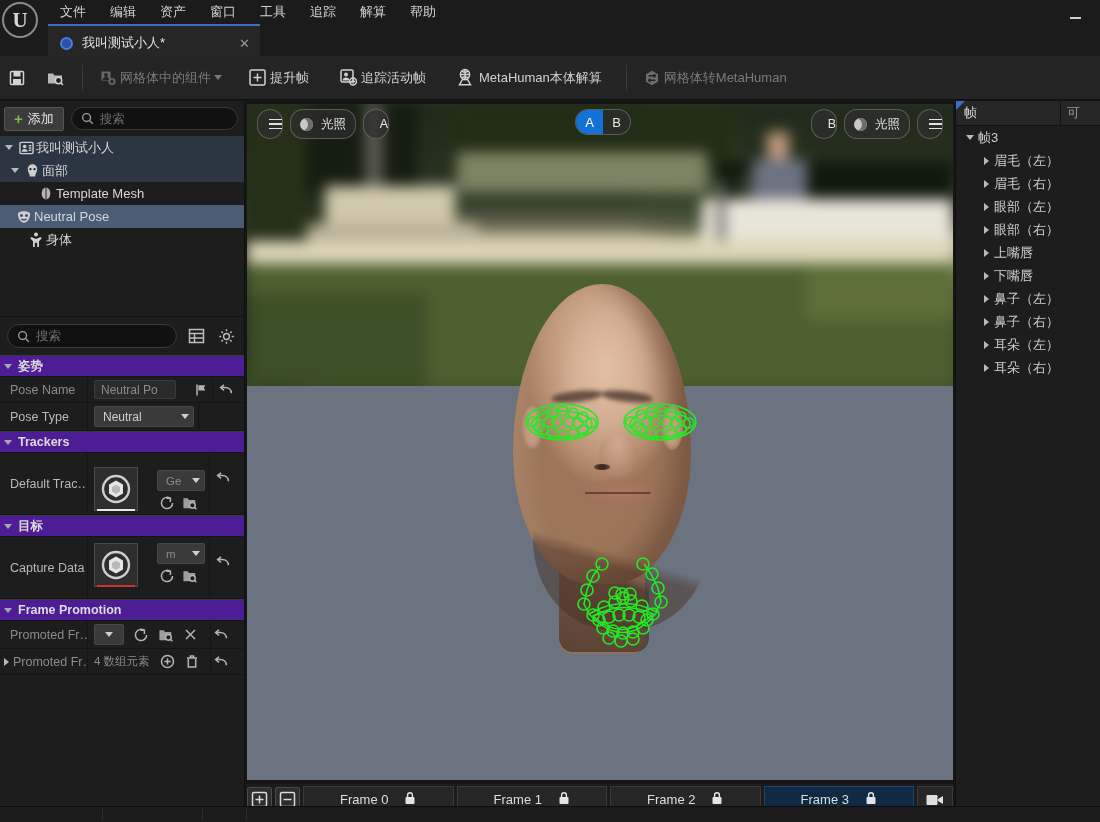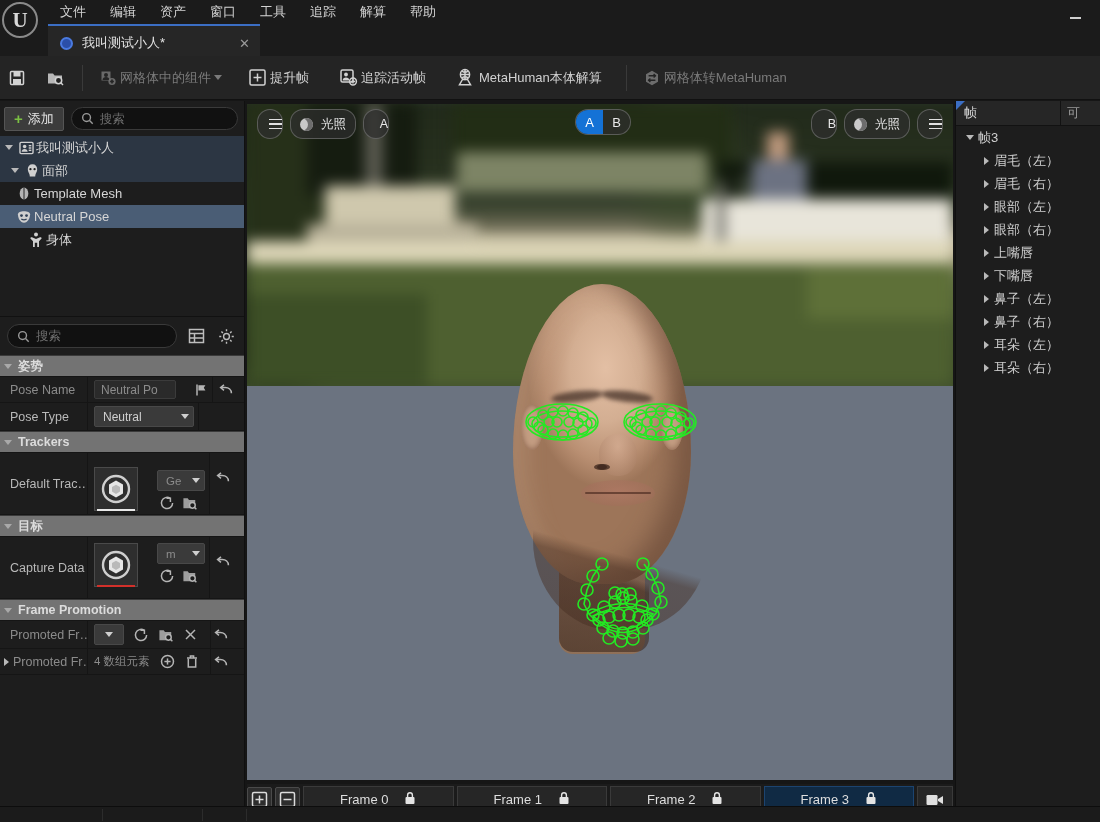--- a/index.html
+++ b/index.html
@@ -100,21 +100,21 @@
 
   
   .details {
     position: absolute; left: 0; top: 316px; width: 245px; height: 490px;
     background: #1d1d1d; border-right: 1px solid #101010; border-top: 1px solid #111;
   }
   .details-search { display: flex; align-items: center; gap: 8px; padding: 6px 7px; height: 38px; }
   .d-icon-btn { width: 22px; height: 22px; display: flex; align-items: center; justify-content: center; color: #bdbdbd; flex: none; }
   .sect-head {
     display: flex; align-items: center; gap: 6px; height: 22px; padding-left: 4px;
-    background: #737373; border-top: 1px solid #3a3a3a; border-bottom: 1px solid #151515;
+    background: #4c1d95; border-top: 1px solid #3a3a3a; border-bottom: 1px solid #151515;
     font-size: 12.5px; font-weight: bold; color: #dcdcdc;
   }
   .sect-head .tri { width: 0; height: 0; border-left: 4px solid transparent; border-right: 4px solid transparent; border-top: 5px solid #a9a9a9; }
   .prow { display: flex; align-items: stretch; min-height: 26px; border-bottom: 1px solid #151515; }
   .plabel {
     width: 88px; flex: none; display: flex; align-items: center; padding-left: 10px;
     font-size: 12.5px; color: #b9b9b9; overflow: hidden; white-space: nowrap;
     border-right: 1px solid #151515;
   }
   .plabel.dim { color: #8b8b8b; }
@@ -394,21 +394,21 @@
       <span class="ticon">
         <svg class="ic" width="15" height="15" viewBox="0 0 16 16">
             <path d="M8 1.3c3.2 0 5 2.2 5 5.2 0 2.4-.9 3.8-1.5 5-.4.9-.6 2-.6 3H5.1c0-1-.2-2.1-.6-3C3.9 10.3 3 8.9 3 6.5c0-3 1.8-5.2 5-5.2z" fill="currentColor" stroke="none"></path>
             <circle cx="5.8" cy="6.6" r="1.2" fill="#1d1d1d" stroke="none"></circle>
             <circle cx="10.2" cy="6.6" r="1.2" fill="#1d1d1d" stroke="none"></circle>
           </svg>
       </span>
       <span>面部</span>
     </div>
 
-    <div class="tree-row" style="">
+    <div class="tree-row" style="padding-left:22px">
       <span class="tw"></span>
       <span class="ticon">
         <svg class="ic" width="14" height="15" viewBox="0 0 14 16">
             <ellipse cx="7" cy="8" rx="4.6" ry="6.4" fill="currentColor" stroke="none" opacity=".85"></ellipse>
             <path d="M7 1.6v12.8" stroke="#1d1d1d" stroke-width="1"></path>
           </svg>
       </span>
       <span>Template Mesh</span>
     </div>
 

